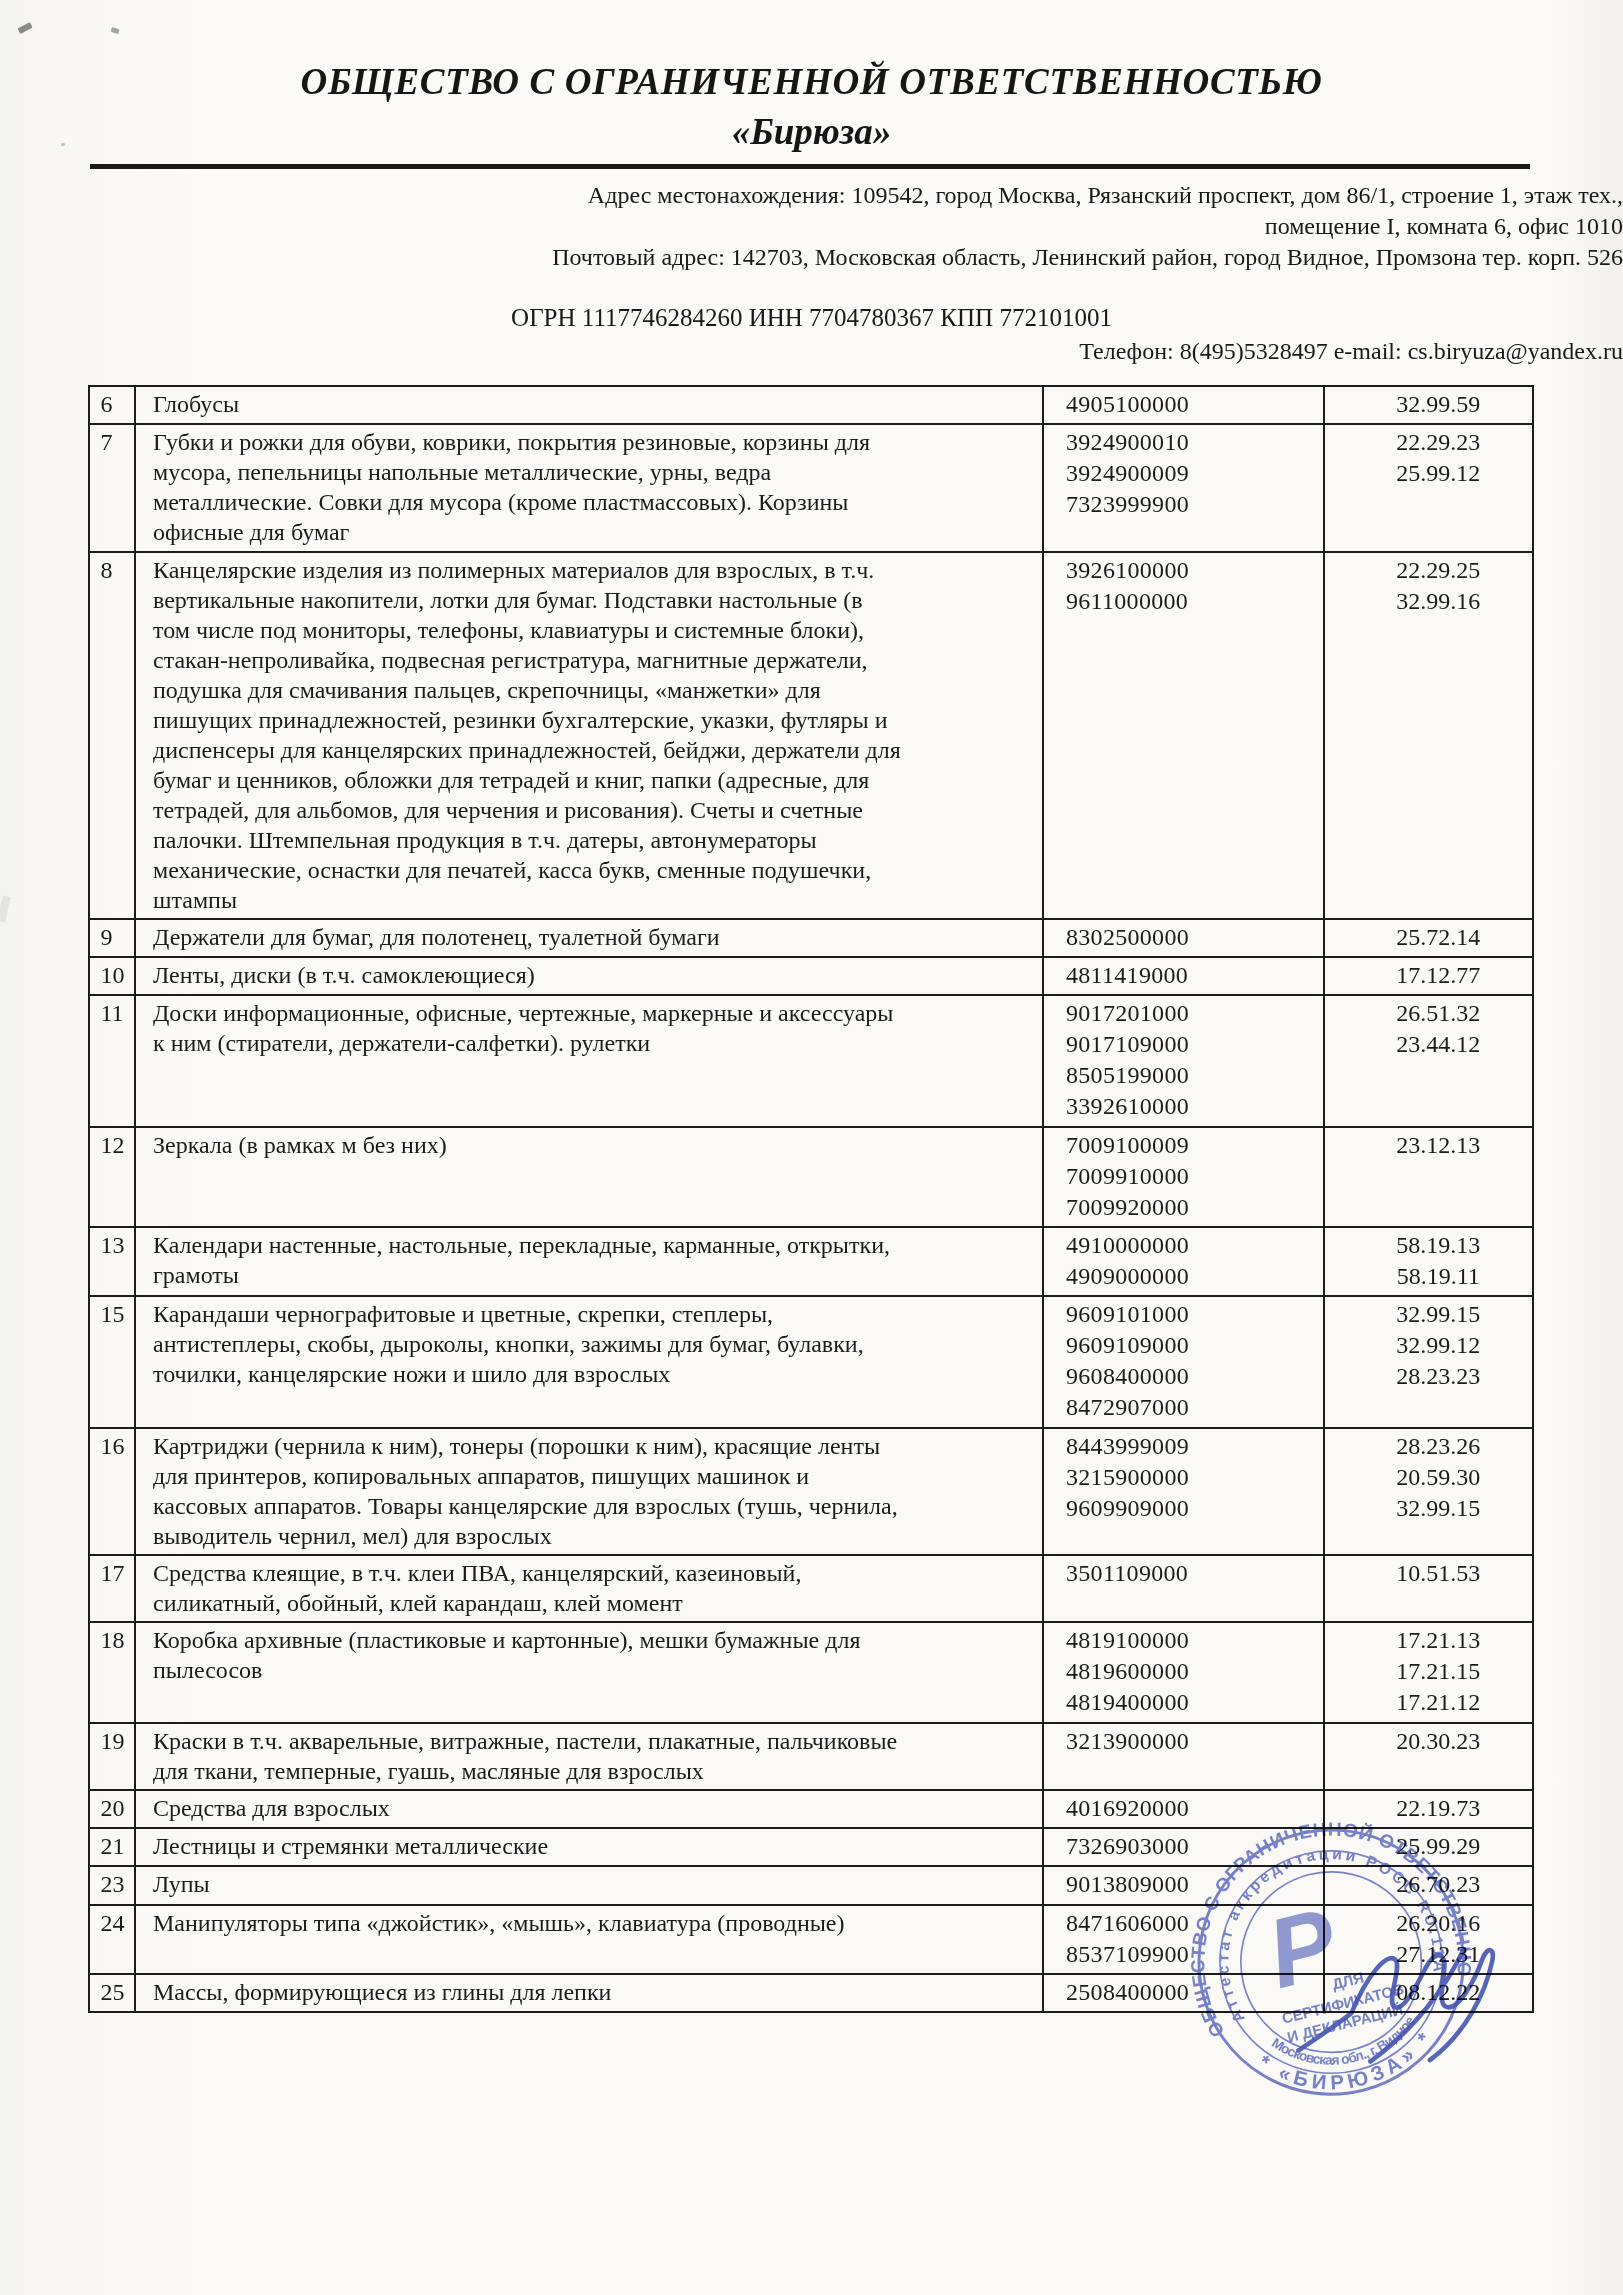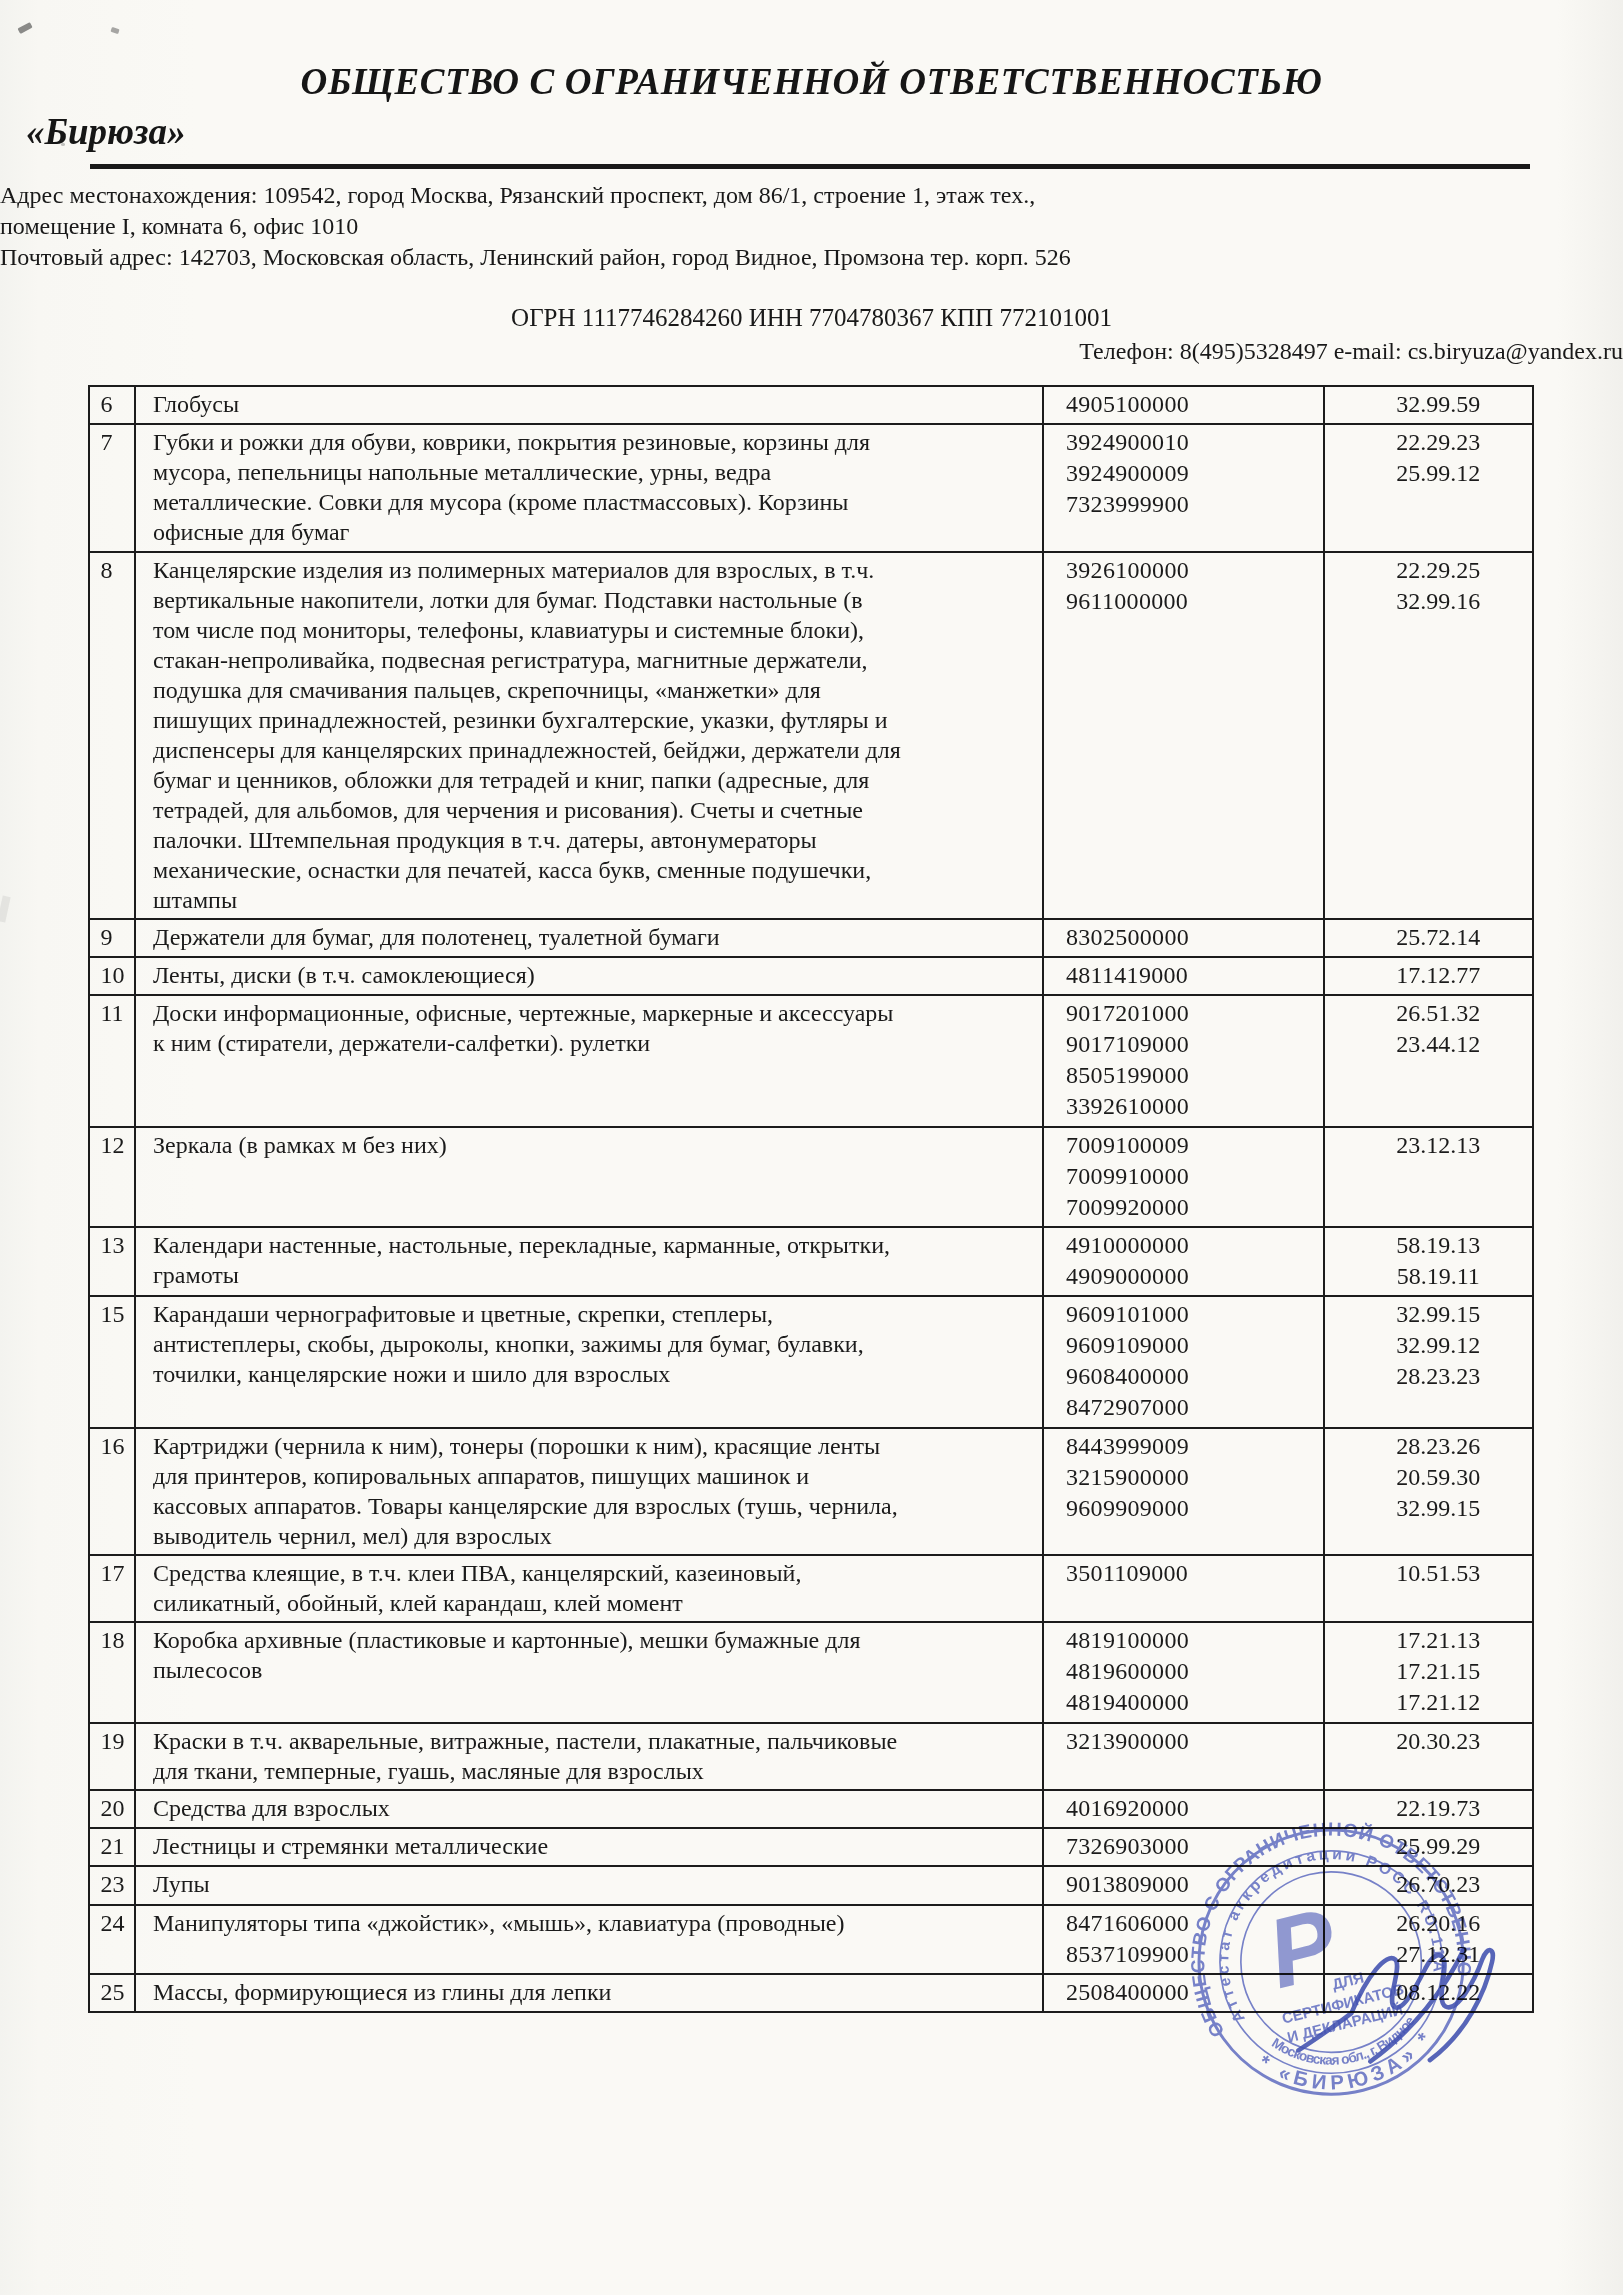--- a/index.html
+++ b/index.html
@@ -17,30 +17,30 @@
   
   .org-type{
     margin:60px 26px 0 26px;
     text-align:center;
     font-size:37px;font-weight:bold;font-style:italic;
     letter-spacing:0.7px;
     color:#161616;
   }
   .org-name{
     margin:6.5px 26px 0 26px;
-    text-align:left;
+    text-align:center;
     font-size:37px;font-weight:bold;font-style:italic;
     color:#161616;
   }
   .head-rule{
     width:1440px;height:5.2px;background:#191919;
     margin:11.8px auto 0 90px;border:none;
   }
   .addr-block{
-    margin-top:10.5px;text-align:left;
+    margin-top:10.5px;text-align:right;
     font-size:24px;line-height:31px;color:#191919;
   }
   .reg-line{
     margin-top:31px;text-align:center;
     font-size:25px;color:#191919;
   }
   .contact-line{
     margin-top:6.5px;text-align:right;
     font-size:24px;color:#191919;
   }

